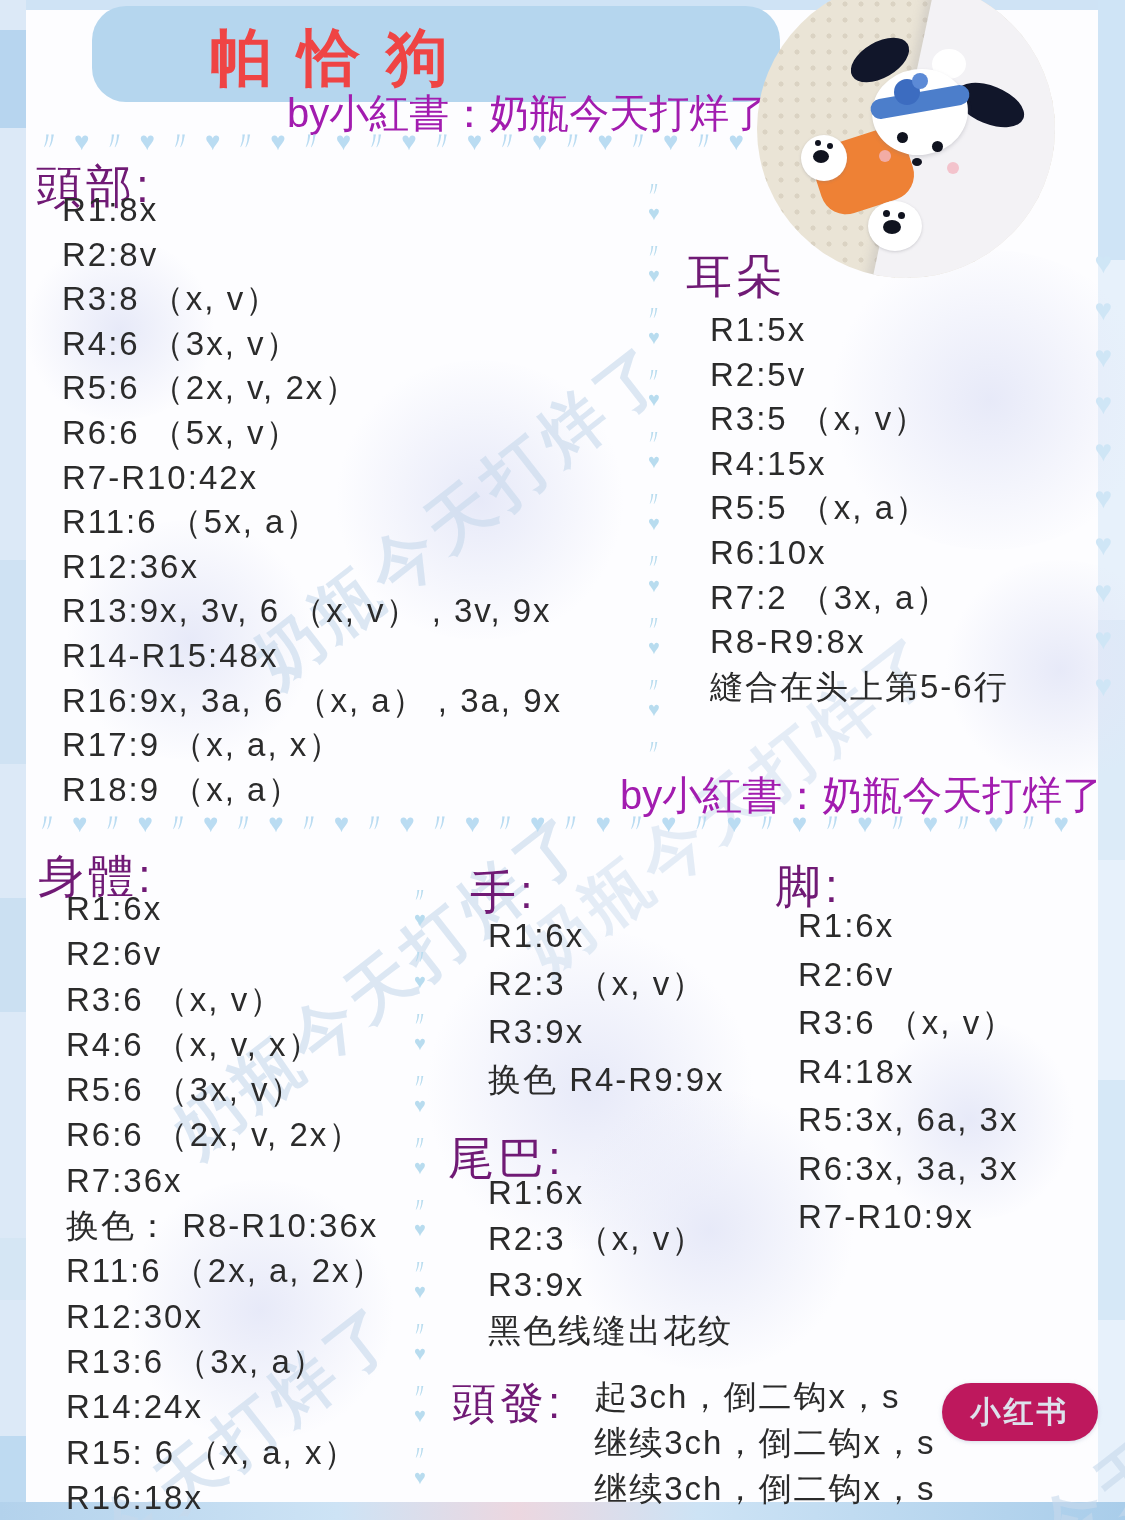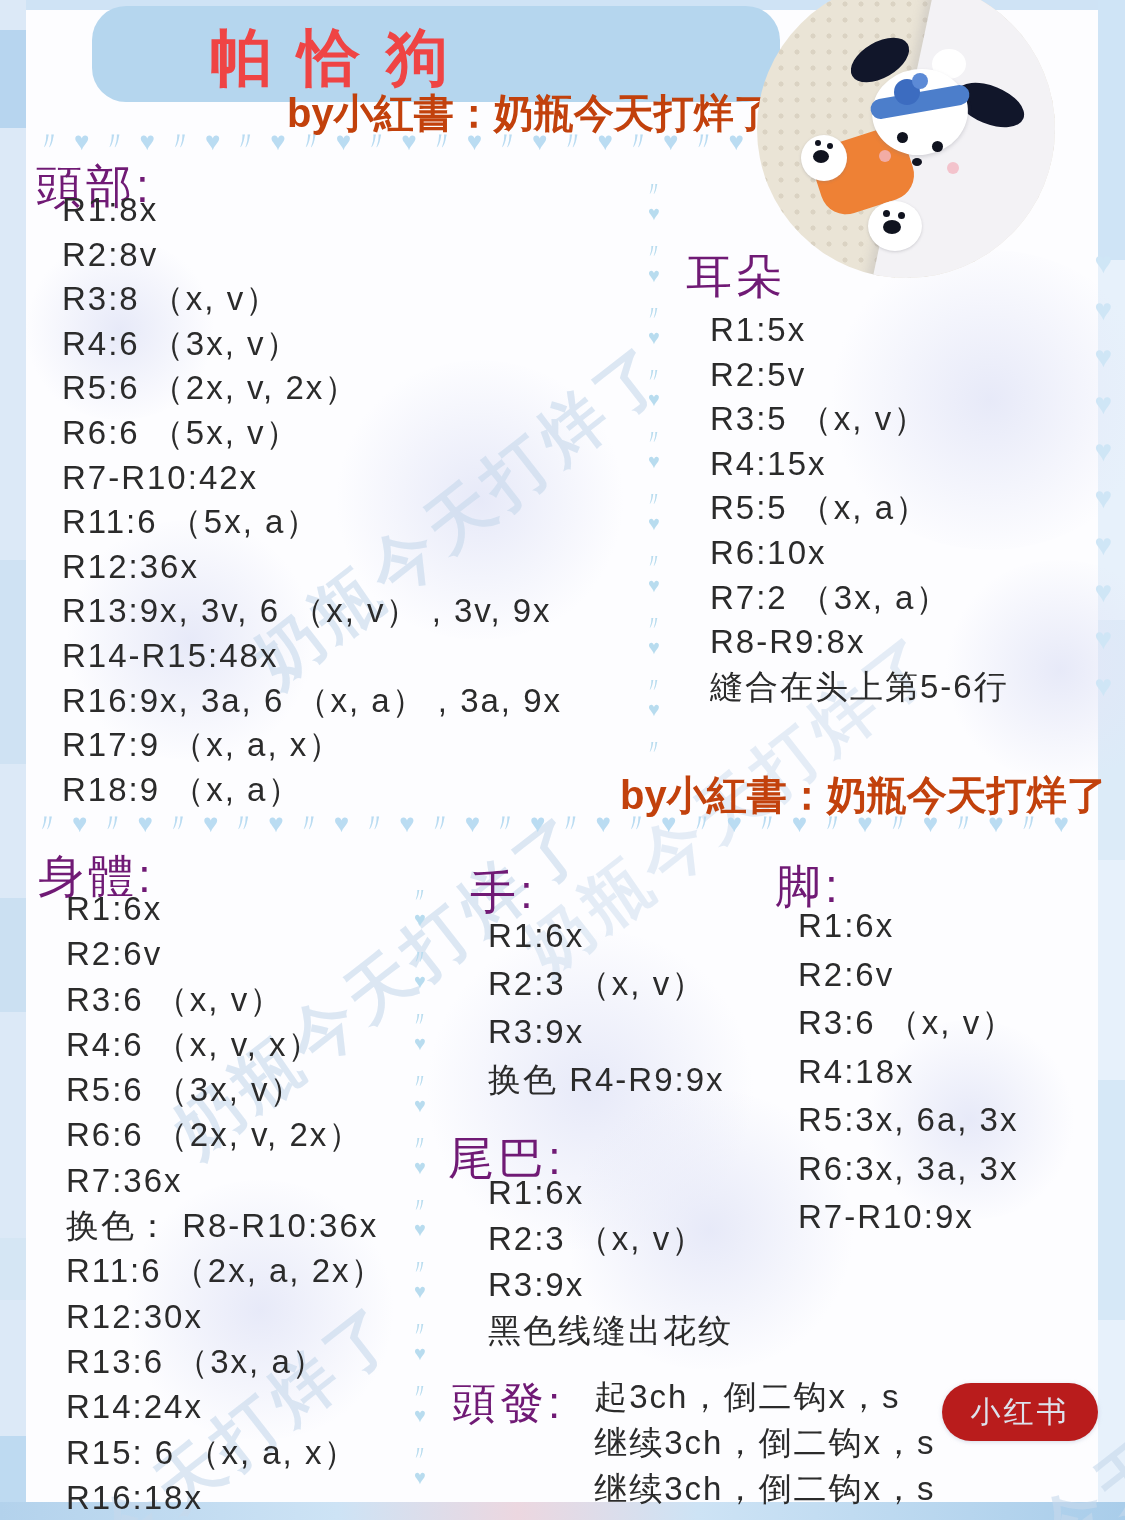--- a/index.html
+++ b/index.html
@@ -9,38 +9,38 @@
   
   .edge{position:absolute;background:#e0ecf8;}
   .seg{position:absolute;}
   
   .blob{position:absolute;border-radius:50%;
         background:radial-gradient(circle,rgba(227,230,247,0.85) 0%,rgba(227,230,247,0.0) 70%);}
   
   .banner{position:absolute;left:92px;top:6px;width:688px;height:96px;background:#b5d6ee;border-radius:34px;}
   .title{position:absolute;left:210px;top:16px;font-size:62px;font-weight:700;color:#ef4444;
          letter-spacing:26px;white-space:nowrap;}
-  .byline{position:absolute;font-size:40px;font-weight:700;color:#c2410c;white-space:nowrap;}
+  .byline{position:absolute;font-size:40px;font-weight:400;color:#a21caf;white-space:nowrap;}
   
   .hdiv{position:absolute;font-size:26px;color:#badcf2;letter-spacing:12px;white-space:nowrap;overflow:hidden;height:34px;}
   .vdiv{position:absolute;writing-mode:vertical-rl;text-orientation:upright;color:#b8dcef;
         font-size:20px;letter-spacing:10px;overflow:hidden;width:26px;}
   .scallop{position:absolute;writing-mode:vertical-rl;text-orientation:upright;color:#cfe6f6;
         font-size:30px;letter-spacing:14px;overflow:hidden;width:34px;}
   
   .h1{position:absolute;font-size:46px;font-weight:400;color:#701a75;letter-spacing:4px;white-space:nowrap;}
   .rows{position:absolute;font-size:33px;font-weight:500;letter-spacing:2px;color:#2b2b2b;white-space:nowrap;}
   .rows>div{height:auto;}
   
   .wm{position:absolute;color:#c7d9ec;opacity:0.6;font-size:66px;font-weight:700;
       transform:rotate(-38deg);letter-spacing:6px;white-space:nowrap;}
   .badge{position:absolute;left:942px;top:1383px;width:156px;height:58px;border-radius:29px;
-         background:#b91c1c;box-shadow:0 1px 4px rgba(180,190,210,0.55);
+         background:#be185d;box-shadow:0 1px 4px rgba(180,190,210,0.55);
          display:flex;align-items:center;justify-content:center;
-         color:#dde2ec;font-size:30px;font-weight:400;letter-spacing:3px;}
+         color:#dde2ec;font-size:30px;font-weight:700;letter-spacing:3px;}
   .wmid{position:absolute;left:695px;top:1436px;font-size:30px;font-weight:700;color:#e0e5f0;
         letter-spacing:2px;text-shadow:0 1px 2px rgba(170,180,200,0.35);white-space:nowrap;}
   
   .photo{position:absolute;left:757px;top:-20px;width:298px;height:298px;border-radius:50%;
          overflow:hidden;background:#eae4d6;}
   .knit{position:absolute;left:0;top:0;right:0;bottom:0;
         background-image:radial-gradient(circle,rgba(205,196,178,0.55) 22%,rgba(0,0,0,0) 23%);
         background-size:16px 16px;}
   .card{position:absolute;left:150px;top:-40px;width:260px;height:380px;background:#f3f2f5;
         transform:rotate(12deg);box-shadow:-6px 0 10px rgba(150,150,160,0.25);}

